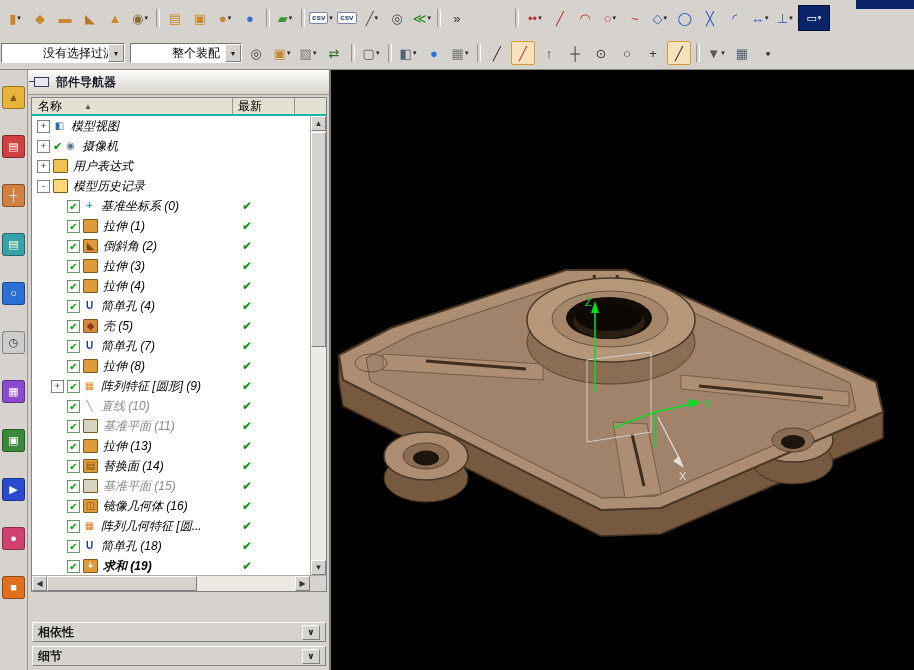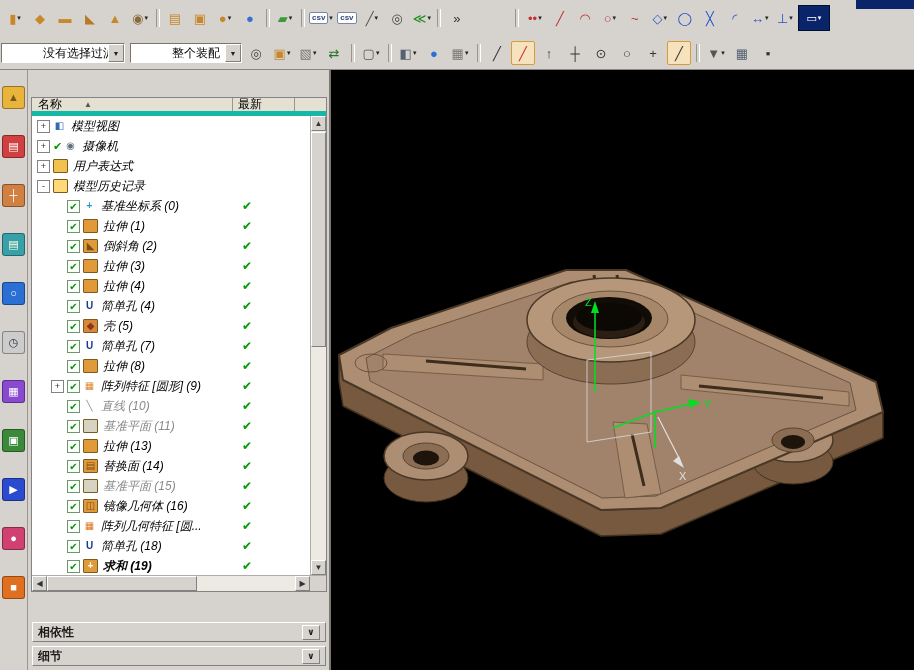--- a/index.html
+++ b/index.html
@@ -34,21 +34,21 @@
   #resourcebar{position:absolute;left:0;top:70px;width:28px;height:600px;background:#d6d3ce;border-right:1px solid #9a968e;box-sizing:border-box;display:flex;flex-direction:column;align-items:center;padding-top:16px;gap:26px;}
   .rbi{width:21px;height:21px;border-radius:3px;display:flex;align-items:center;justify-content:center;border:1px solid rgba(0,0,0,.35);}
   .rbi .rg{font-size:11px;line-height:1;}
 
   
   #navigator{position:absolute;left:28px;top:70px;width:303px;height:600px;background:#d6d3ce;border-right:2px solid #7a766e;box-sizing:border-box;}
   .nav-title{height:24px;display:flex;align-items:center;gap:7px;padding:0 6px;background:linear-gradient(#fdfdfb,#d8d4cb);border-bottom:1px solid #9a968e;font-weight:bold;color:#1a1a2a;}
   .pin{width:13px;height:8px;border:1px solid #3a3a5a;background:#e8e8f0;position:relative;display:inline-block;}
   .pin::before{content:"";position:absolute;left:-6px;top:3px;width:6px;height:1px;background:#3a3a5a;}
   #treebox{position:absolute;left:3px;top:27px;width:296px;height:495px;background:#fff;border:1px solid #848284;box-sizing:border-box;}
-  .cols{display:flex;height:18px;background:#e4e0d2;border-bottom:5px solid #14b8a6;font-size:12px;align-items:center;box-sizing:border-box;}
+  .cols{display:flex;height:18px;background:#e4e0d2;border-bottom:2px solid #14b8a6;font-size:12px;align-items:center;box-sizing:border-box;}
   .hname{width:201px;padding-left:6px;border-right:1px solid #9a968e;display:flex;align-items:center;height:100%;box-sizing:border-box;}
   .sort{margin-left:22px;font-size:8px;color:#555;}
   .hstat{width:62px;padding-left:5px;border-right:1px solid #9a968e;height:100%;display:flex;align-items:center;box-sizing:border-box;}
   .hfill{flex:1;height:100%;}
   .tree{position:absolute;left:0;top:18px;width:278px;height:459px;overflow:hidden;background:#fff;}
   .trow{height:20px;display:flex;align-items:center;position:relative;font-size:12px;color:#000;padding-left:5px;white-space:nowrap;}
   .trow.lvl1{padding-left:19px;}
   .exp{width:11px;height:11px;min-width:11px;border:1px solid #848284;background:#fff;font-size:9px;line-height:10px;text-align:center;margin-right:3px;color:#333;box-sizing:content-box;}
   .exp:empty{visibility:hidden;}
   .pretick{display:none;color:#009900;font-weight:bold;font-size:11px;margin-right:2px;}
@@ -395,20 +395,24 @@
       <span class="rbi" style="background: rgb(208, 64, 112);">
         <span class="rg" style="color: rgb(255, 255, 255);">●</span>
       </span>
 
       <span class="rbi" style="background: rgb(224, 112, 32);">
         <span class="rg" style="color: rgb(255, 255, 255);">■</span>
       </span>
     </div>
 
   <div id="navigator">
+    <div class="nav-title">
+      <span class="pin"></span>
+      <span>部件导航器</span>
+    </div>
 
     <div id="treebox">
       <div class="cols">
         <span class="hname">
           <span>名称</span>
           <span class="sort">▲</span>
         </span>
         <span class="hstat">
           <span>最新</span>
         </span>

